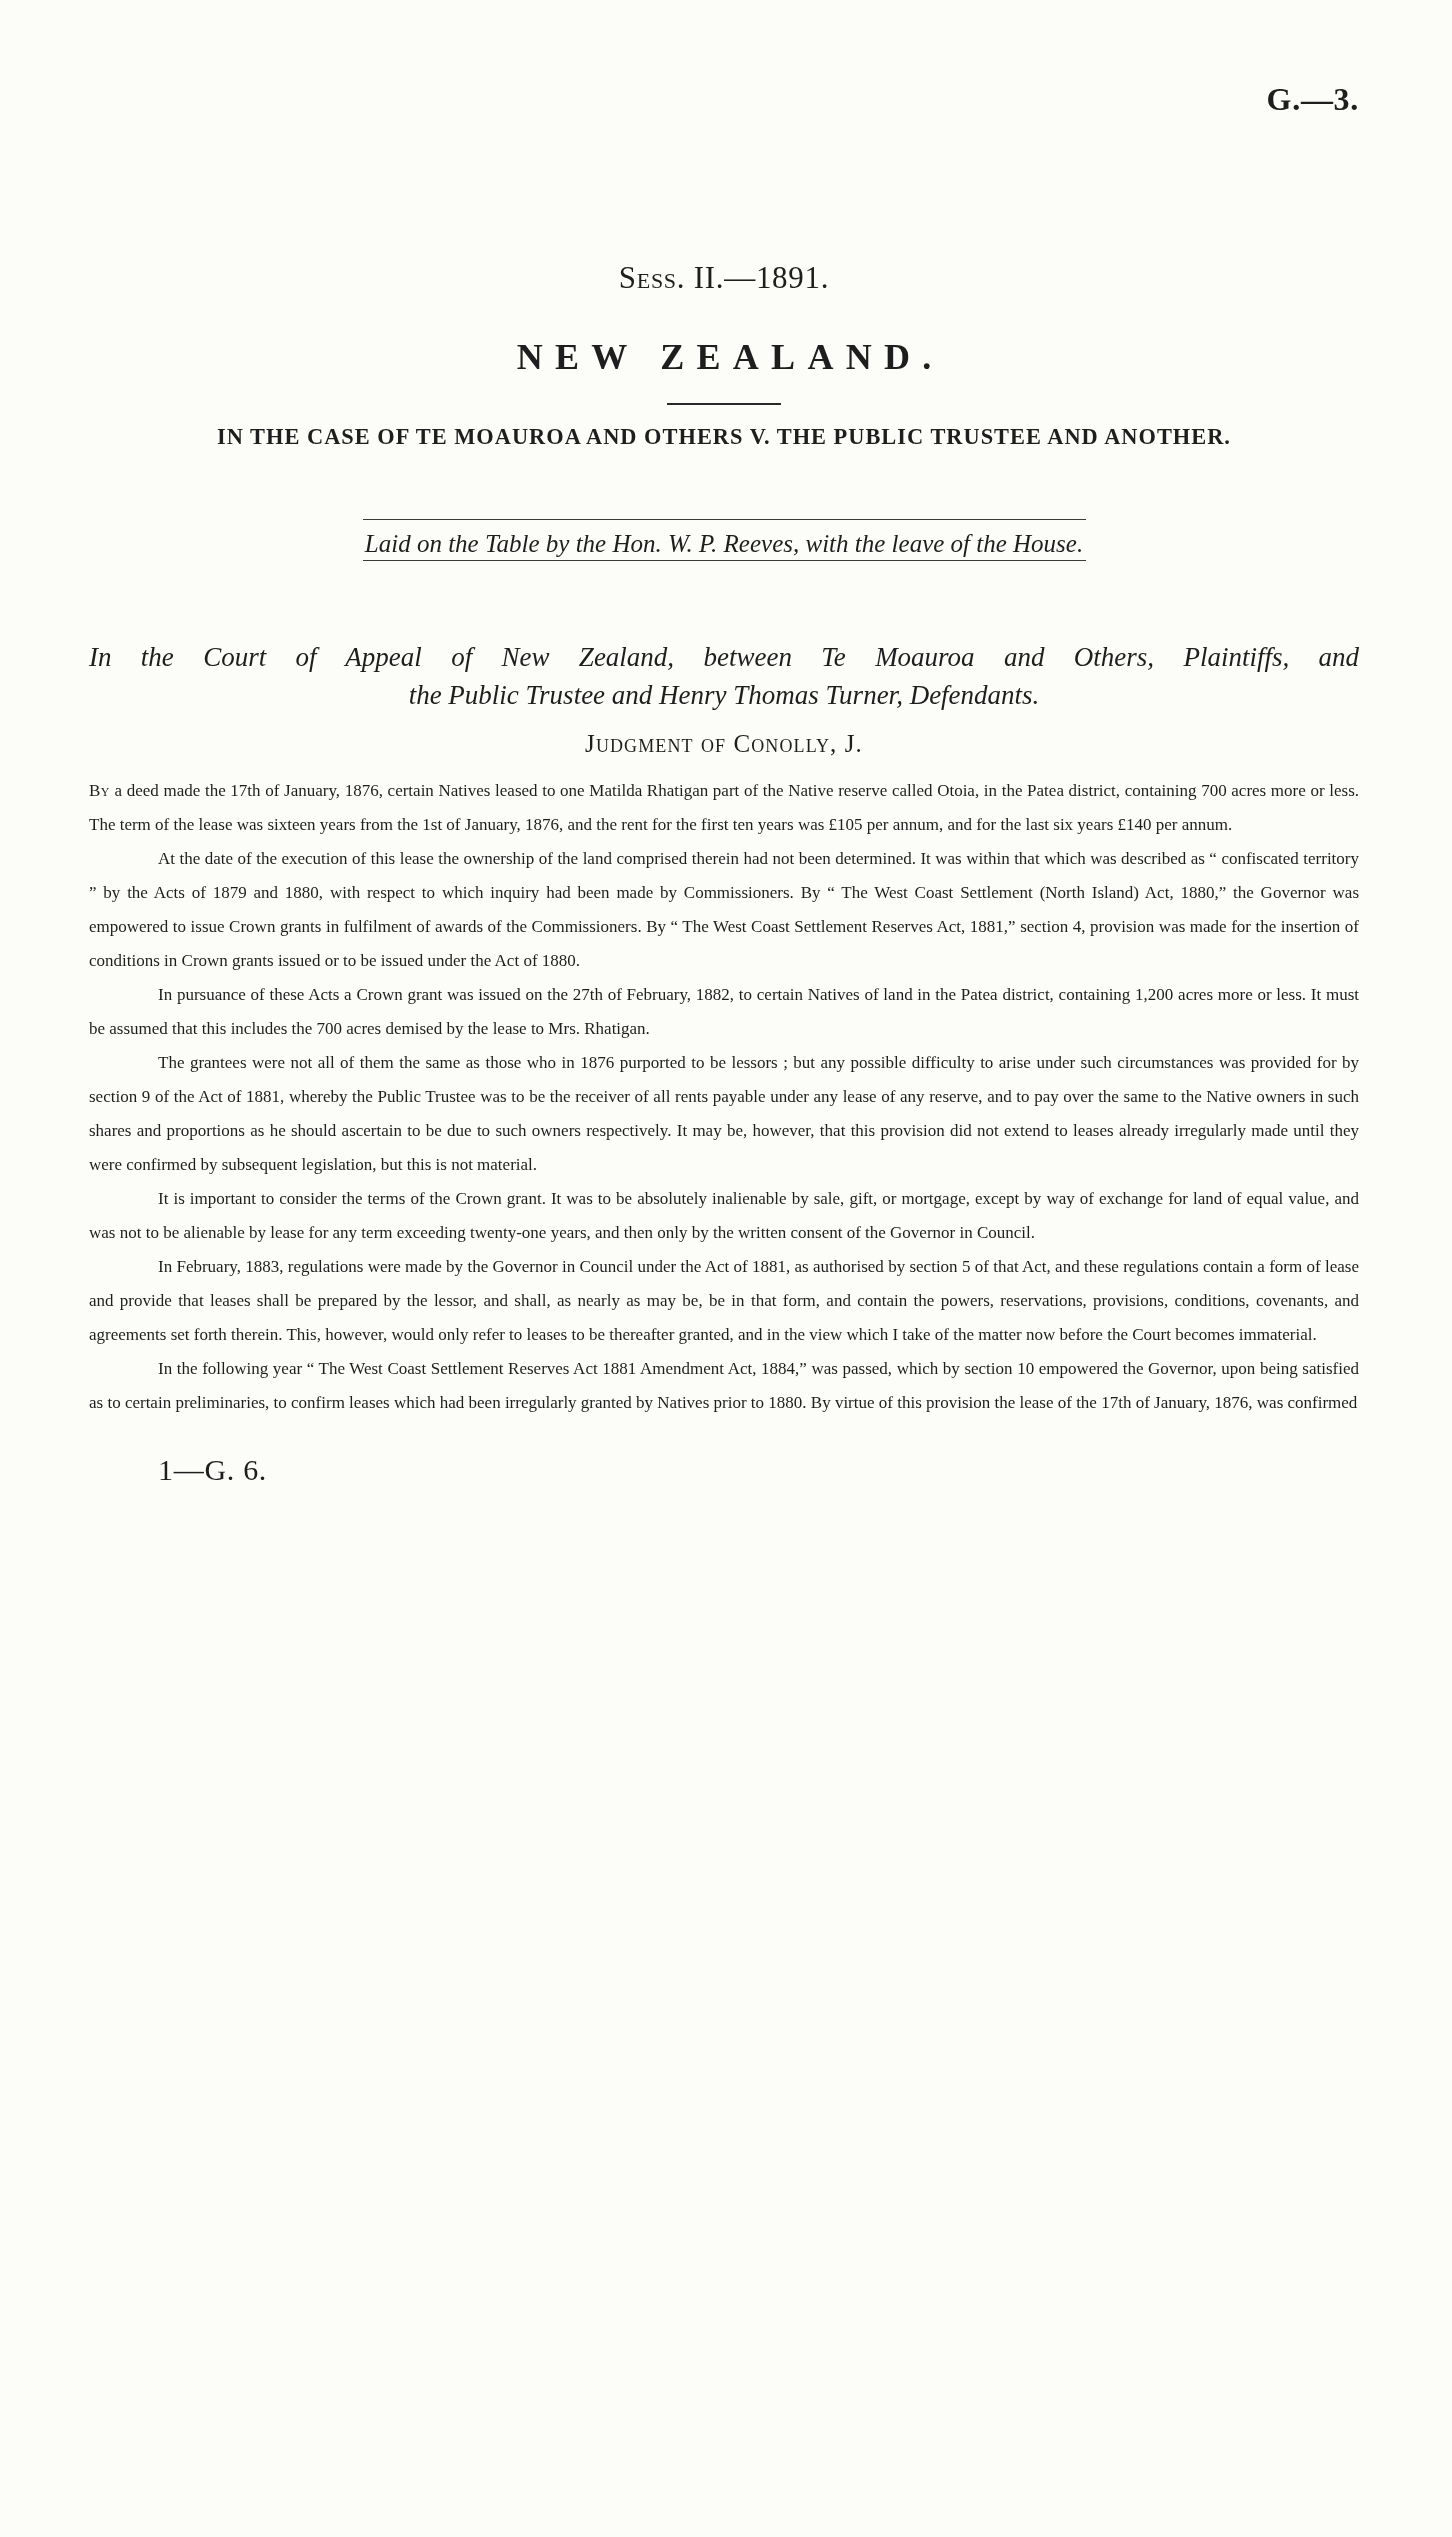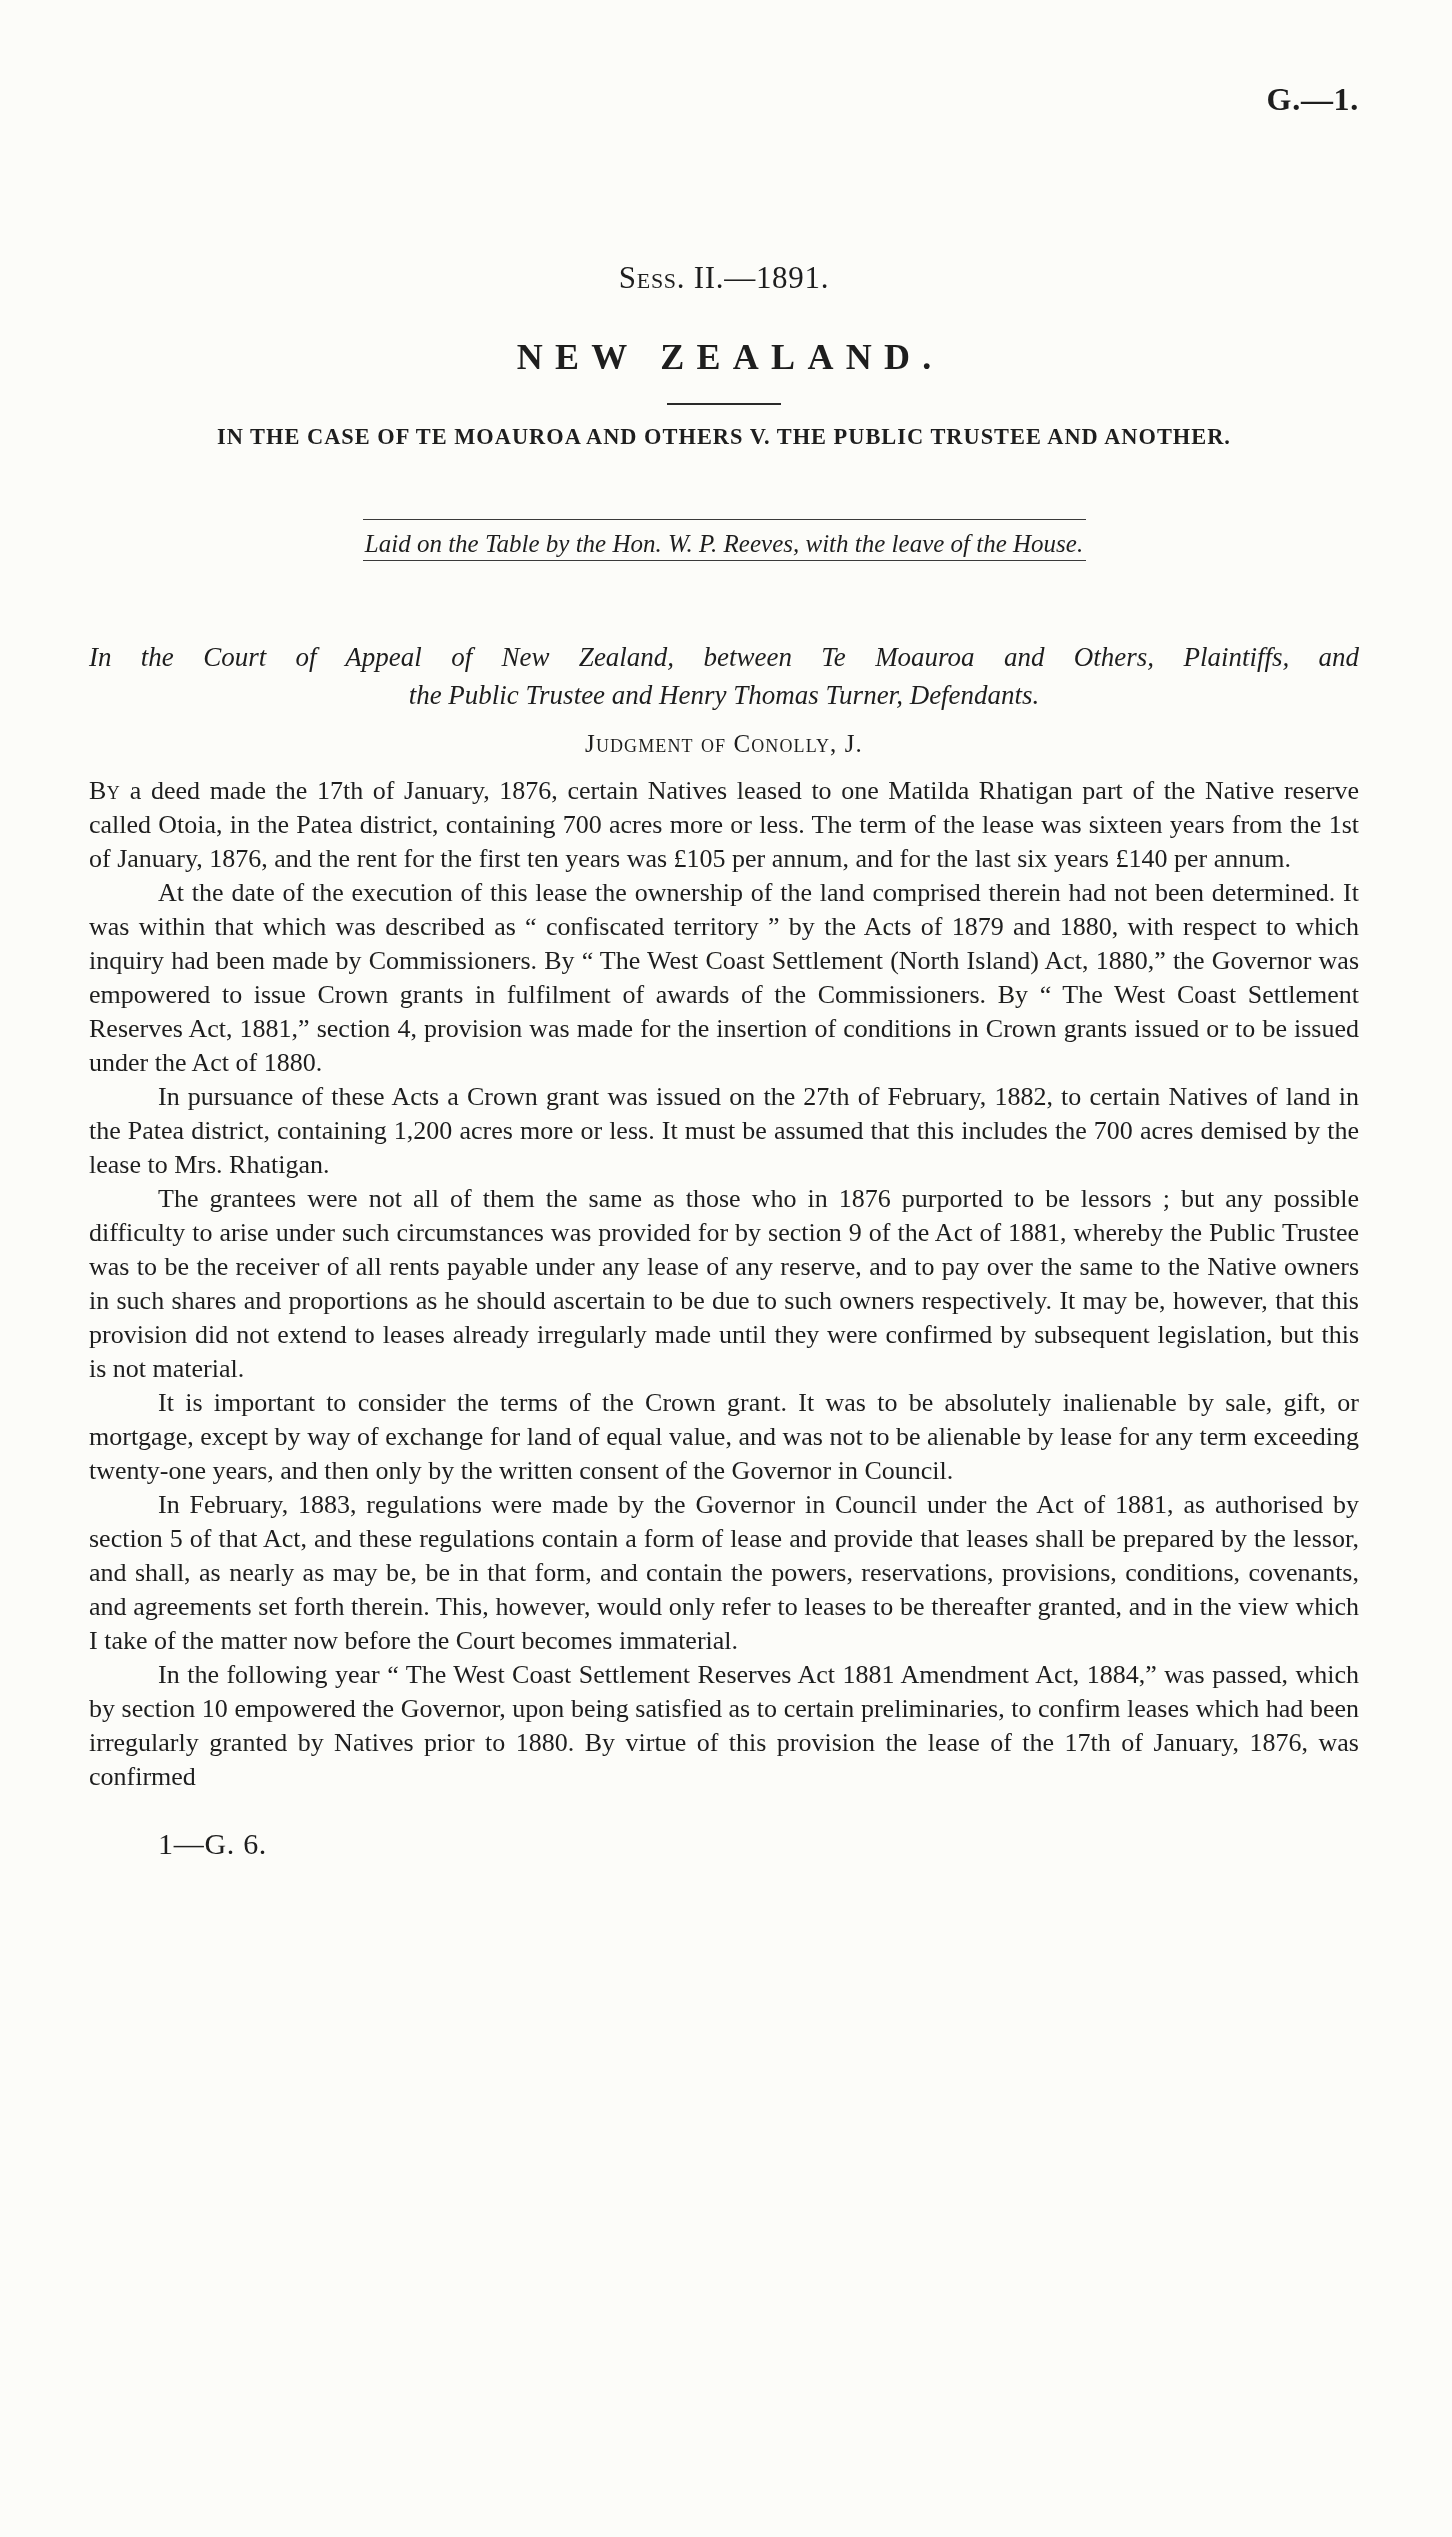--- a/index.html
+++ b/index.html
@@ -96,42 +96,42 @@
     margin-top: 16px;
     text-align: center;
     font-variant-caps: small-caps;
     font-size: 25px;
     letter-spacing: 1.1px;
   }
 
   
   .body-copy {
     margin-top: 16px;
-    font-size: 26px;
+    font-size: 17px;
     line-height: 34px;
     text-align: justify;
   }
   .para { margin: 0; }
   .para.indent { text-indent: 69px; }
   .lead-caps { font-variant-caps: small-caps; letter-spacing: 0.4px; }
 
   
   .footer-sig {
     margin-top: 33px;
     padding-left: 69px;
     font-size: 30px;
     letter-spacing: 0.7px;
   }
 </style>
 </head>
 <body>
 
 <div class="page">
 
-  <div class="doc-ref">G.—1.</div>
+  <div class="doc-ref">G.—3.</div>
 
   <div class="session-line">Sess. II.—1891.</div>
 
   <div class="country-line">NEW ZEALAND.</div>
 
   <div class="country-rule"></div>
 
 
   <div class="subtitle">IN THE CASE OF TE MOAUROA AND OTHERS V. THE PUBLIC TRUSTEE AND ANOTHER.</div>
 

